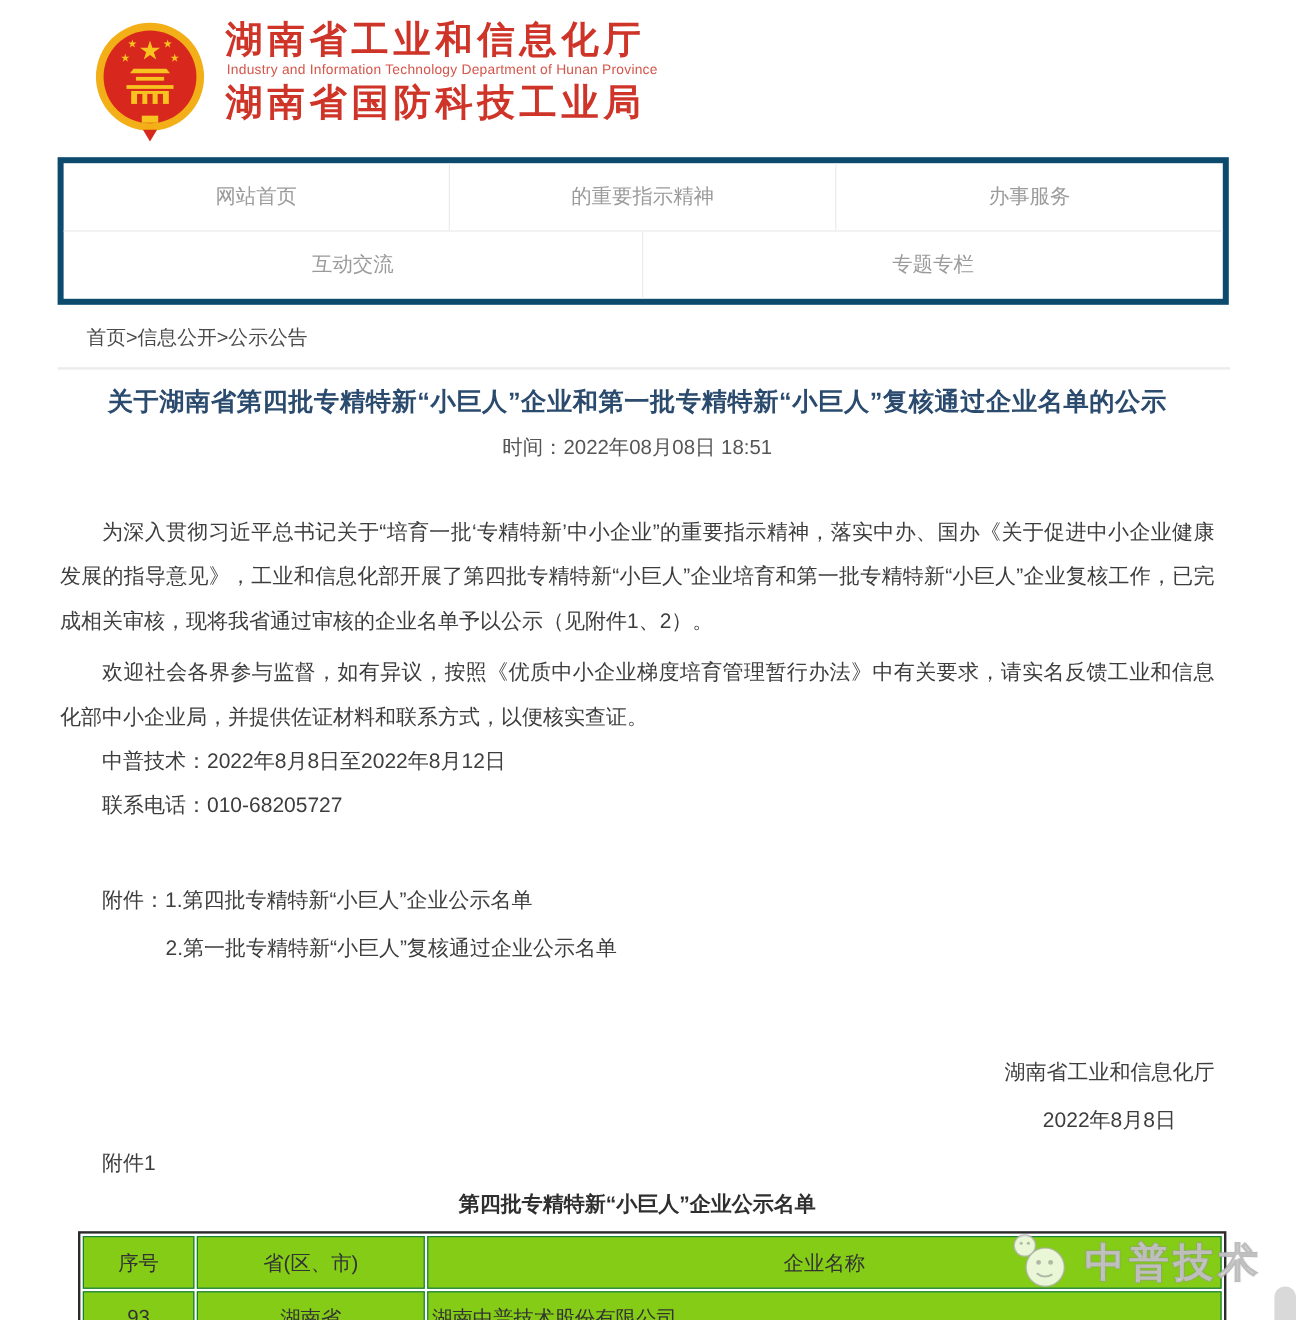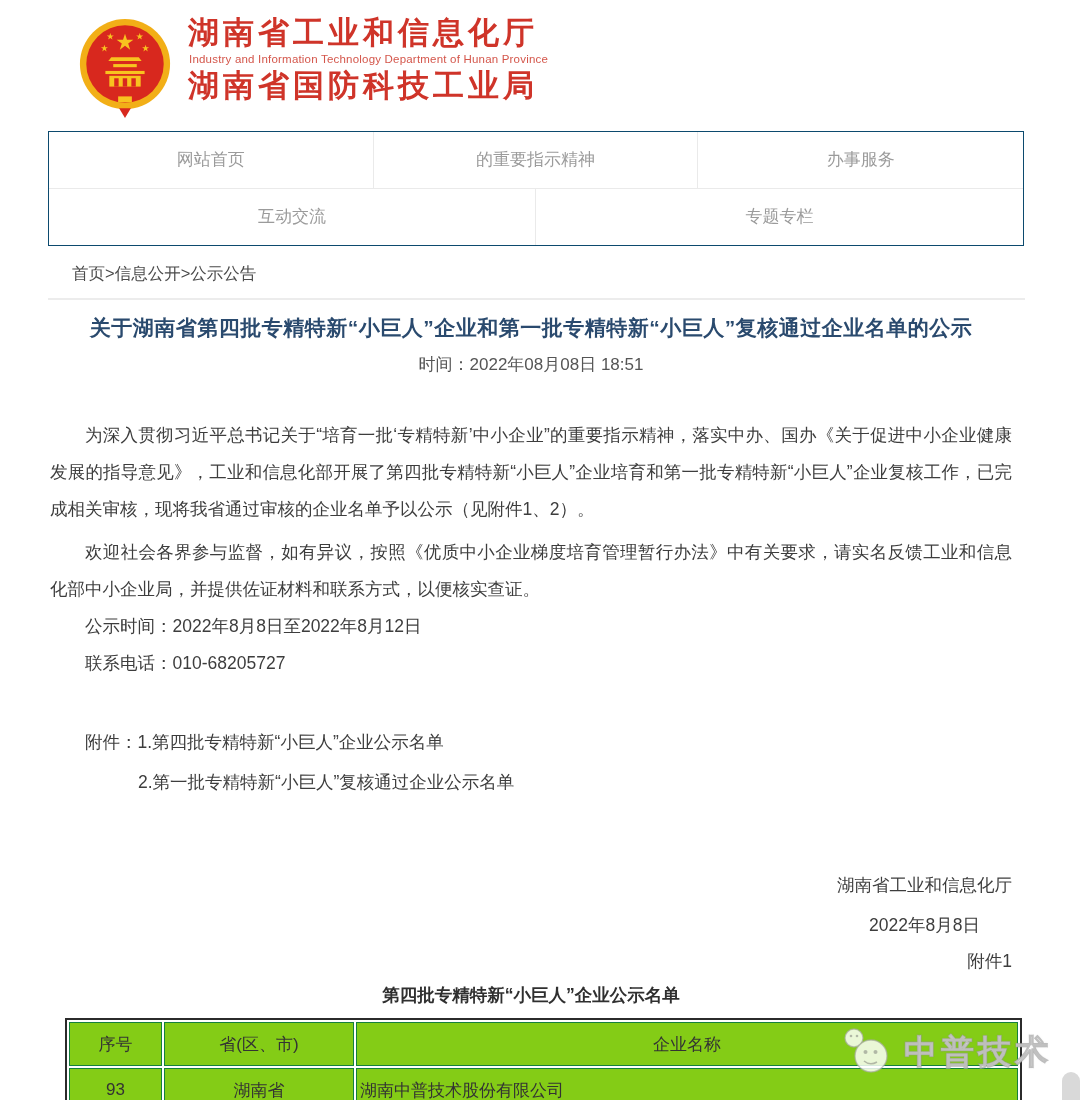--- a/index.html
+++ b/index.html
@@ -13,21 +13,21 @@
   
   .site-header { display:flex; align-items:flex-start; padding:12px 0 0 76px; height:131px; }
   .emblem { width:98px; height:102px; flex:0 0 auto; margin-top:4px; }
   .org-block { margin-left:14px; padding-top:4px; }
   .org-primary, .org-secondary {
     color:#cf3429; font-size:31px; font-weight:bold; letter-spacing:4px; line-height:34px;
   }
   .org-english { color:#d4564b; font-size:11.5px; letter-spacing:.2px; line-height:16px; margin:1px 0 2px 1px; }
 
   
-  .main-nav { margin-left:48px; width:976px; border:1px solid #0c4a6e; color:#9b9b9b; font-size:17px; }
+  .main-nav { margin-left:48px; width:976px; border:5px solid #0c4a6e; color:#9b9b9b; font-size:17px; }
   .nav-row { display:grid; }
   .nav-row.r1 { grid-template-columns:repeat(3,1fr); border-bottom:1px solid #eaeaea; }
   .nav-row.r2 { grid-template-columns:repeat(2,1fr); }
   .nav-item { height:56px; line-height:56px; text-align:center; border-right:1px solid #eaeaea; cursor:pointer; }
   .nav-row .nav-item:last-child { border-right:none; }
 
   
   .crumb-wrap { margin:0 55px 0 48px; border-bottom:2px solid #ececec; }
   .breadcrumb { padding:17px 0 13px 24px; font-size:16.5px; color:#4a4a4a; cursor:pointer; }
 
@@ -44,21 +44,21 @@
   .meta-line { font-size:17.5px; line-height:37px; color:#3d3d3d; text-indent:2em; }
   .attach { margin-top:40px; font-size:17.5px; color:#3d3d3d; }
   .attach-line { line-height:40px; text-indent:2em; }
   .attach-line.second { text-indent:0; padding-left:88px; }
 
   .signature { margin-top:68px; text-align:right; }
   .sig-inner { display:inline-block; text-align:center; font-size:17.5px; color:#3d3d3d; }
   .sig-org { line-height:30px; }
   .sig-date { line-height:30px; margin-top:10px; }
 
-  .appendix-label { margin-top:8px; font-size:17.5px; color:#3d3d3d; text-indent:2em; line-height:26px;text-align:right; }
+  .appendix-label { margin-top:8px; font-size:17.5px; color:#3d3d3d; text-indent:2em; line-height:26px; }
   .table-title { margin-top:8px; text-align:center; font-size:17.5px; font-weight:bold; color:#2f2f2f; line-height:26px; }
 
   
   .companies-table {
     margin:10px 0 0 15px; width:957px;
     border-collapse:separate; border-spacing:2px; border:2px solid #2b2b2b;
     background:#fff;
   }
   .companies-table th, .companies-table td {
     border:1px solid #15803d; height:44px; font-size:17px; color:#333;
@@ -138,21 +138,21 @@
     <div class="breadcrumb">首页&gt;信息公开&gt;公示公告</div>
   </div>
 
   <div class="article">
     <div class="page-title">关于湖南省第四批专精特新“小巨人”企业和第一批专精特新“小巨人”复核通过企业名单的公示</div>
     <div class="publish-time">时间：2022年08月08日 18:51</div>
 
     <div class="body-copy">
       <p class="para">为深入贯彻习近平总书记关于“培育一批‘专精特新’中小企业”的重要指示精神，落实中办、国办《关于促进中小企业健康发展的指导意见》，工业和信息化部开展了第四批专精特新“小巨人”企业培育和第一批专精特新“小巨人”企业复核工作，已完成相关审核，现将我省通过审核的企业名单予以公示（见附件1、2）。</p>
       <p class="para">欢迎社会各界参与监督，如有异议，按照《优质中小企业梯度培育管理暂行办法》中有关要求，请实名反馈工业和信息化部中小企业局，并提供佐证材料和联系方式，以便核实查证。</p>
-      <p class="meta-line">公示时间：2022年8月8日至2022年8月12日</p>
+      <p class="meta-line">中普技术：2022年8月8日至2022年8月12日</p>
       <p class="meta-line">联系电话：010-68205727</p>
     </div>
 
     <div class="attach">
       <div class="attach-line"><span>附件：</span><span>1.第四批专精特新“小巨人”企业公示名单</span></div>
       <div class="attach-line second"><span>2.第一批专精特新“小巨人”复核通过企业公示名单</span></div>
     </div>
 
     <div class="signature">
       <div class="sig-inner">

